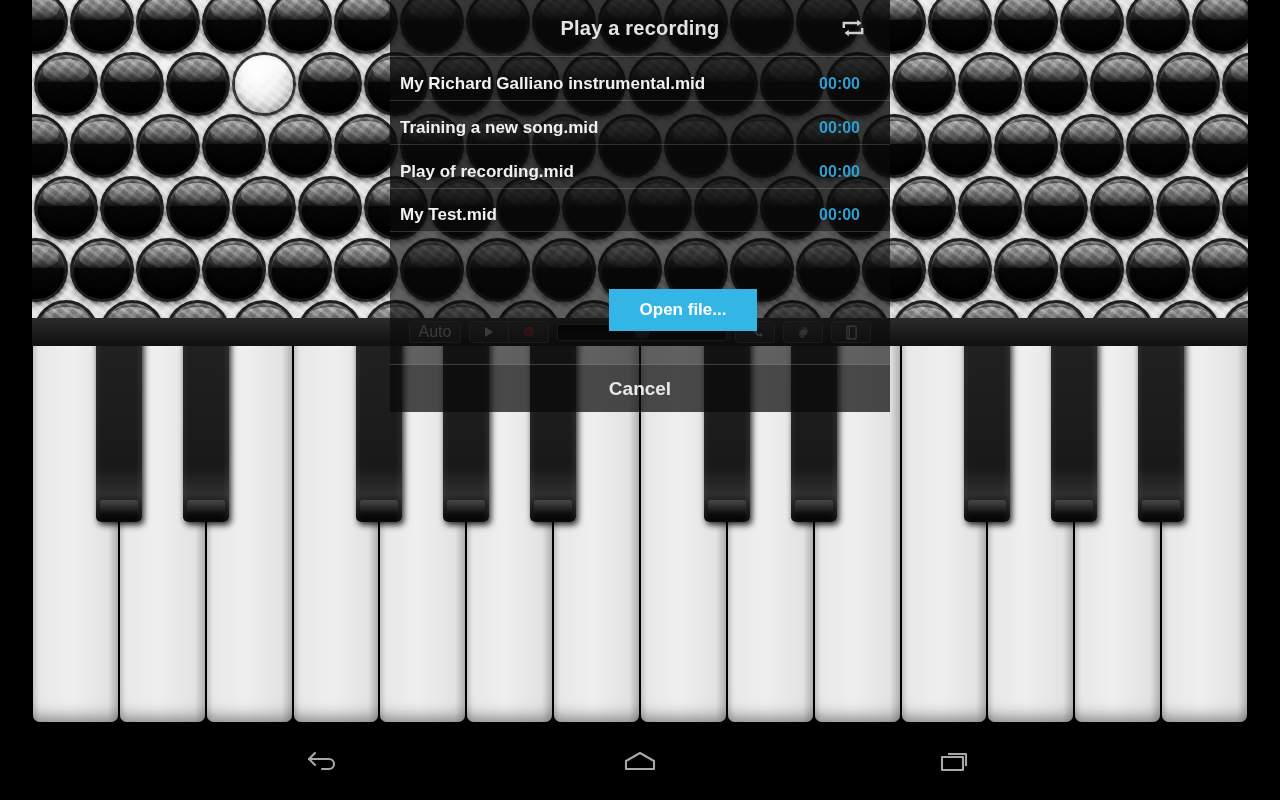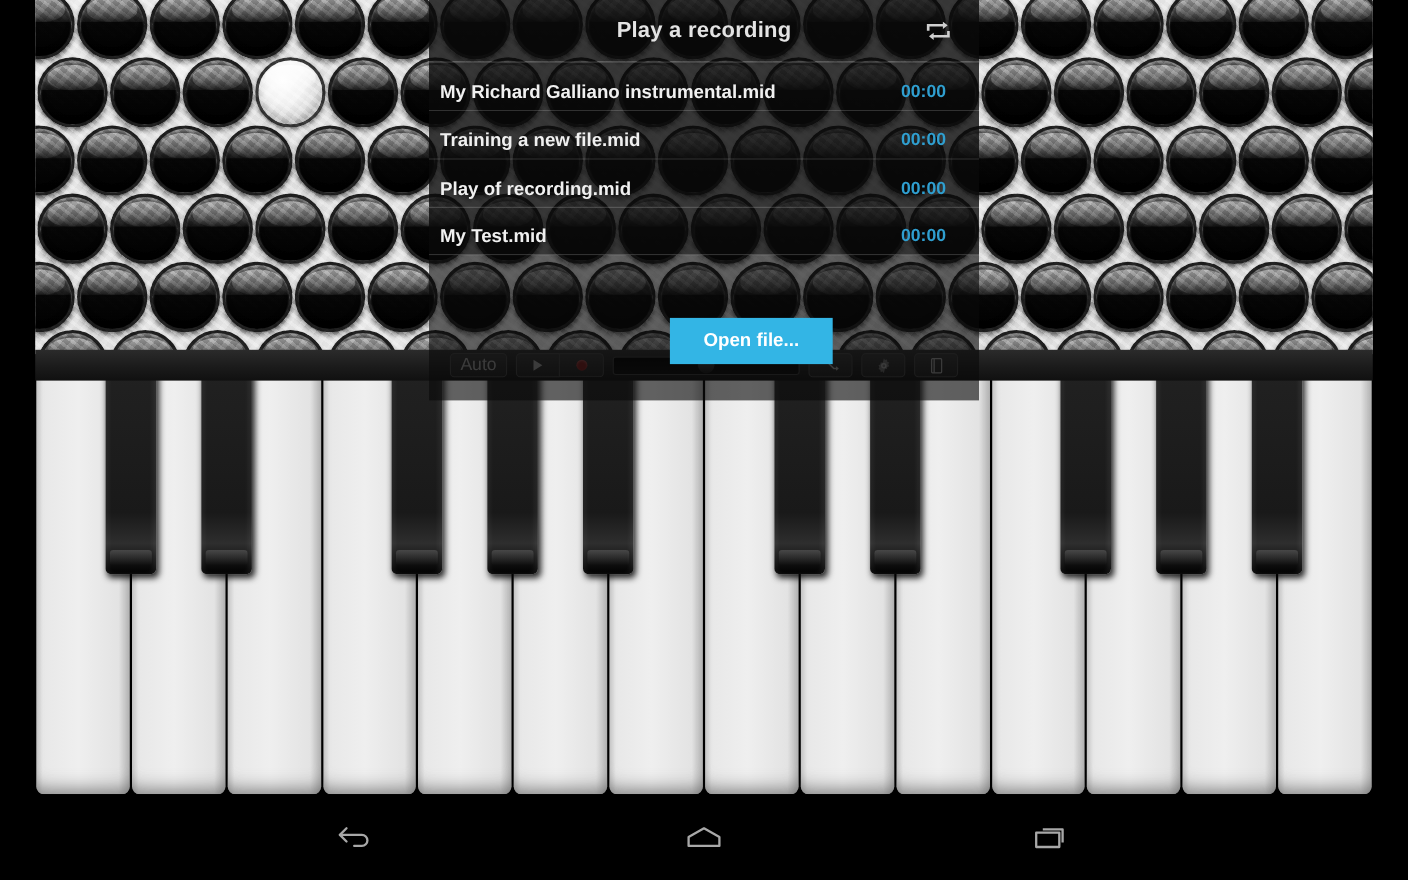--- a/index.html
+++ b/index.html
@@ -354,37 +354,40 @@
         </svg>
       </div>
     </div>
 
     <div id="dlg-list">
       <div class="row">
         <span class="name">My Richard Galliano instrumental.mid</span>
         <span class="time">00:00</span>
       </div>
       <div class="row">
-        <span class="name">Training a new file.mid</span>
+        <span class="name">Training a new song.mid</span>
         <span class="time">00:00</span>
       </div>
       <div class="row">
         <span class="name">Play of recording.mid</span>
         <span class="time">00:00</span>
       </div>
       <div class="row">
         <span class="name">My Test.mid</span>
         <span class="time">00:00</span>
       </div>
     </div>
 
     <div id="dlg-body">
       <div id="open-file-btn">Open file...</div>
     </div>
 
+    <div id="dlg-footer">
+      <span id="cancel-label">Cancel</span>
+    </div>
   </div>
 
   <div id="navbar">
     <div class="nav-btn">
       <svg width="38" height="26" viewBox="0 0 38 26" fill="none" stroke="#a8a8a8" stroke-width="2.1" stroke-linecap="round" stroke-linejoin="round">
         <path d="M4 11h20a5 5 0 010 10H17"></path>
           <path d="M10 5L4 11l6 6"></path>
       </svg>
     </div>
     <div class="nav-btn">

